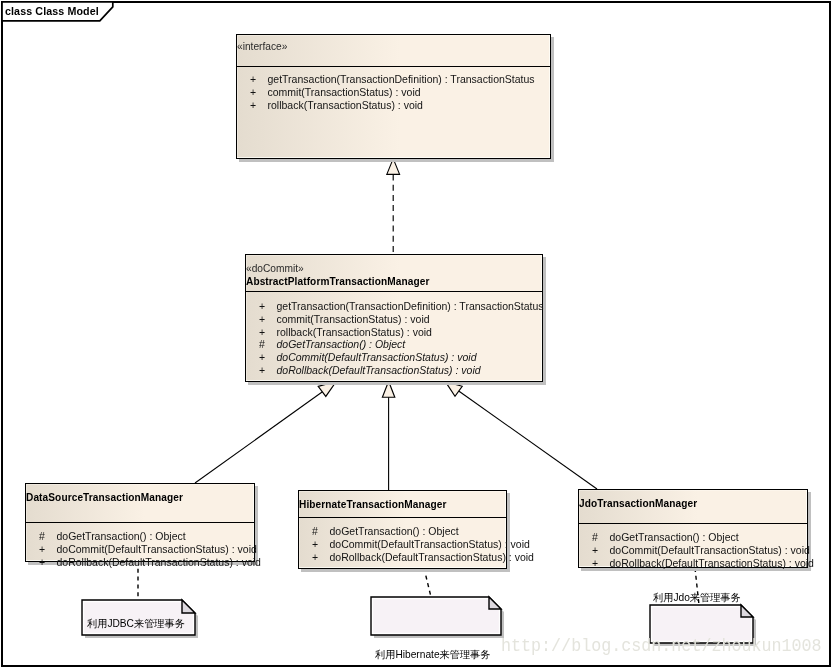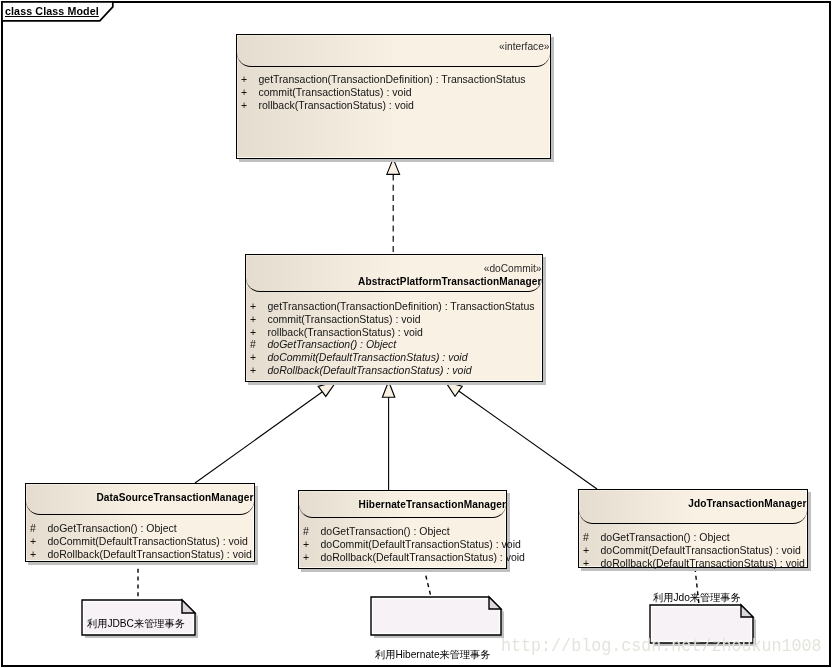--- a/index.html
+++ b/index.html
@@ -4,37 +4,37 @@
 <title>class Class Model</title>
 <style>
   html,body{margin:0;padding:0;background:#fff;}
   body{width:832px;height:668px;font-family:"Liberation Sans",sans-serif;overflow:hidden;}
   #canvas{position:relative;width:832px;height:668px;background:#fff;}
 
   
   .frame{position:absolute;left:1px;top:1px;width:830px;height:666px;
          border:2px solid #000;box-sizing:border-box;}
   .tab-label{position:absolute;left:5px;top:5px;font-size:10.7px;font-weight:bold;
-             color:#000;letter-spacing:.1px;white-space:nowrap;text-decoration:underline;}
+             color:#000;letter-spacing:.1px;white-space:nowrap;}
 
   
   svg.layer{position:absolute;left:0;top:0;width:832px;height:668px;overflow:visible;pointer-events:none;}
 
   
   .umlbox{position:absolute;box-sizing:border-box;border:1.5px solid #000;
           background:linear-gradient(to right,#E4DCCF 0%,#FAF1E5 52%,#FAF1E5 100%);
           box-shadow:3px 3px 0 0 #C0C0C0, inset 1px 1px 0 0 rgba(255,252,245,.35), inset -1px -1px 0 0 rgba(255,255,250,.75);}
-  .umlbox .hdr{border-bottom:1.5px solid #000;text-align:right;box-sizing:border-box;border-radius:14px;}
+  .umlbox .hdr{border-bottom:1.5px solid #000;text-align:left;box-sizing:border-box;}
   .stereo{font-size:10.2px;color:#2a2a2a;line-height:13px;}
   .cname{font-size:10.1px;font-weight:bold;color:#000;line-height:13px;letter-spacing:.1px;}
   .body{padding:6px 0 0 0;}
   .body.b2{padding-top:7px;}
   .body.b3{padding-top:8px;}
   .feat{font-size:10.5px;color:#131313;white-space:nowrap;line-height:12.8px;
-        padding-left:4px;}
+        padding-left:13px;}
   .feat .vis{display:inline-block;width:17.5px;color:#131313;}
   .feat.it .txt{font-style:italic;}
   .note-text{position:absolute;font-size:10.2px;color:#000;white-space:nowrap;line-height:12px;
              font-family:"Liberation Sans",sans-serif;text-align:right;}
 
   .wm{position:absolute;color:#E4E4DD;font-family:"Liberation Mono",monospace;
       font-size:18.6px;white-space:nowrap;transform:scaleX(.898);transform-origin:0 0;}
 </style>
 </head>
 <body>
@@ -95,21 +95,21 @@
       <div class="feat"><span class="vis">+</span><span class="txt">getTransaction(TransactionDefinition) : TransactionStatus</span></div>
       <div class="feat"><span class="vis">+</span><span class="txt">commit(TransactionStatus) : void</span></div>
       <div class="feat"><span class="vis">+</span><span class="txt">rollback(TransactionStatus) : void</span></div>
       <div class="feat it"><span class="vis">#</span><span class="txt">doGetTransaction() : Object</span></div>
       <div class="feat it"><span class="vis">+</span><span class="txt">doCommit(DefaultTransactionStatus) : void</span></div>
       <div class="feat it"><span class="vis">+</span><span class="txt">doRollback(DefaultTransactionStatus) : void</span></div>
     </div>
   </div>
 
   <div class="umlbox" style="left:25px;top:483px;width:229.5px;height:79px;">
-    <div class="hdr" style="height:31px;padding-top:7px;">
+    <div class="hdr" style="height:39px;padding-top:7px;">
       <div class="cname">DataSourceTransactionManager</div>
     </div>
     <div class="body b2">
       <div class="feat"><span class="vis">#</span><span class="txt">doGetTransaction() : Object</span></div>
       <div class="feat"><span class="vis">+</span><span class="txt">doCommit(DefaultTransactionStatus) : void</span></div>
       <div class="feat"><span class="vis">+</span><span class="txt">doRollback(DefaultTransactionStatus) : void</span></div>
     </div>
   </div>
 
   <div class="umlbox" style="left:298px;top:490px;width:209px;height:79px;">

